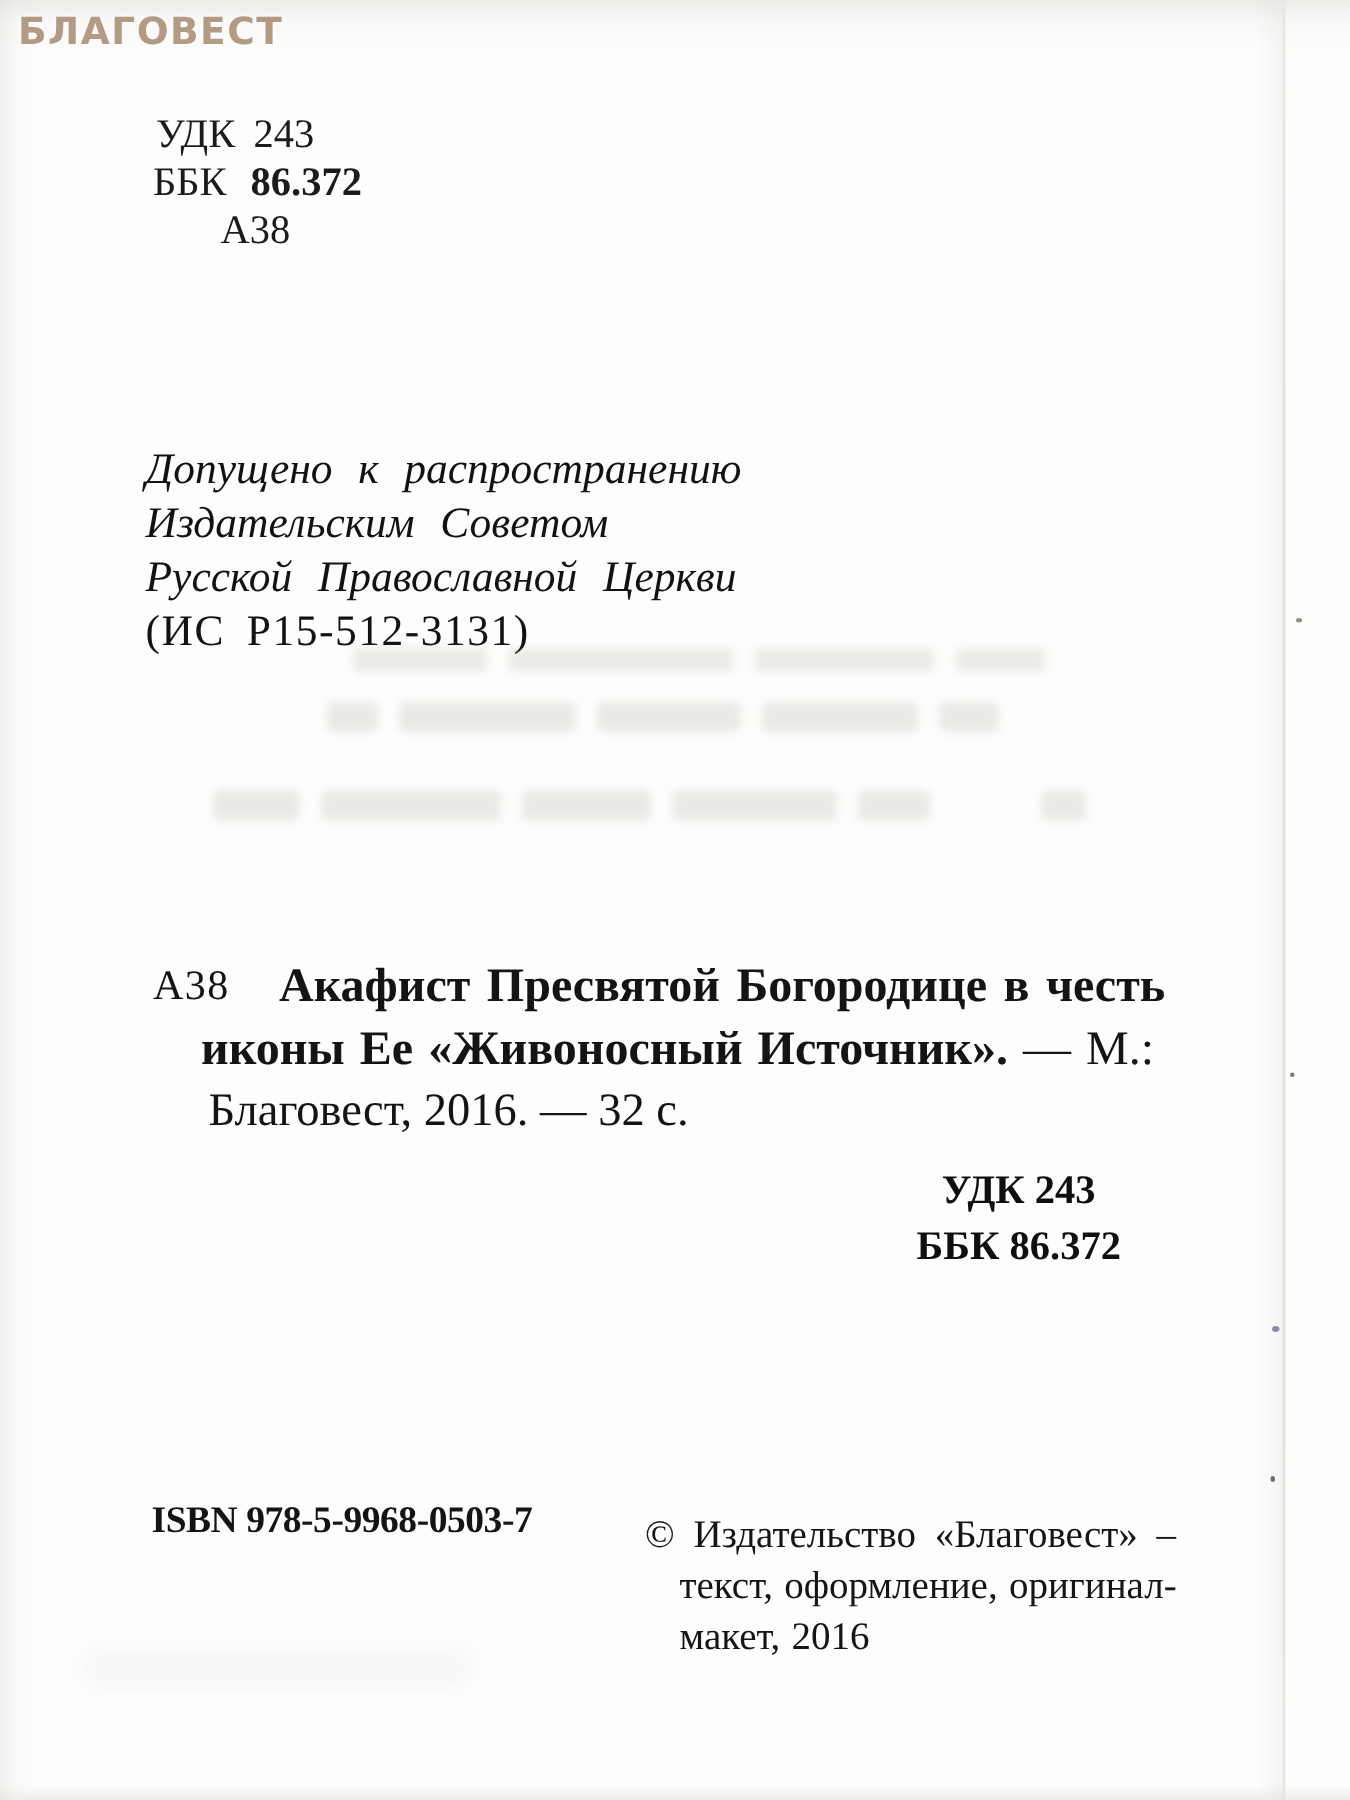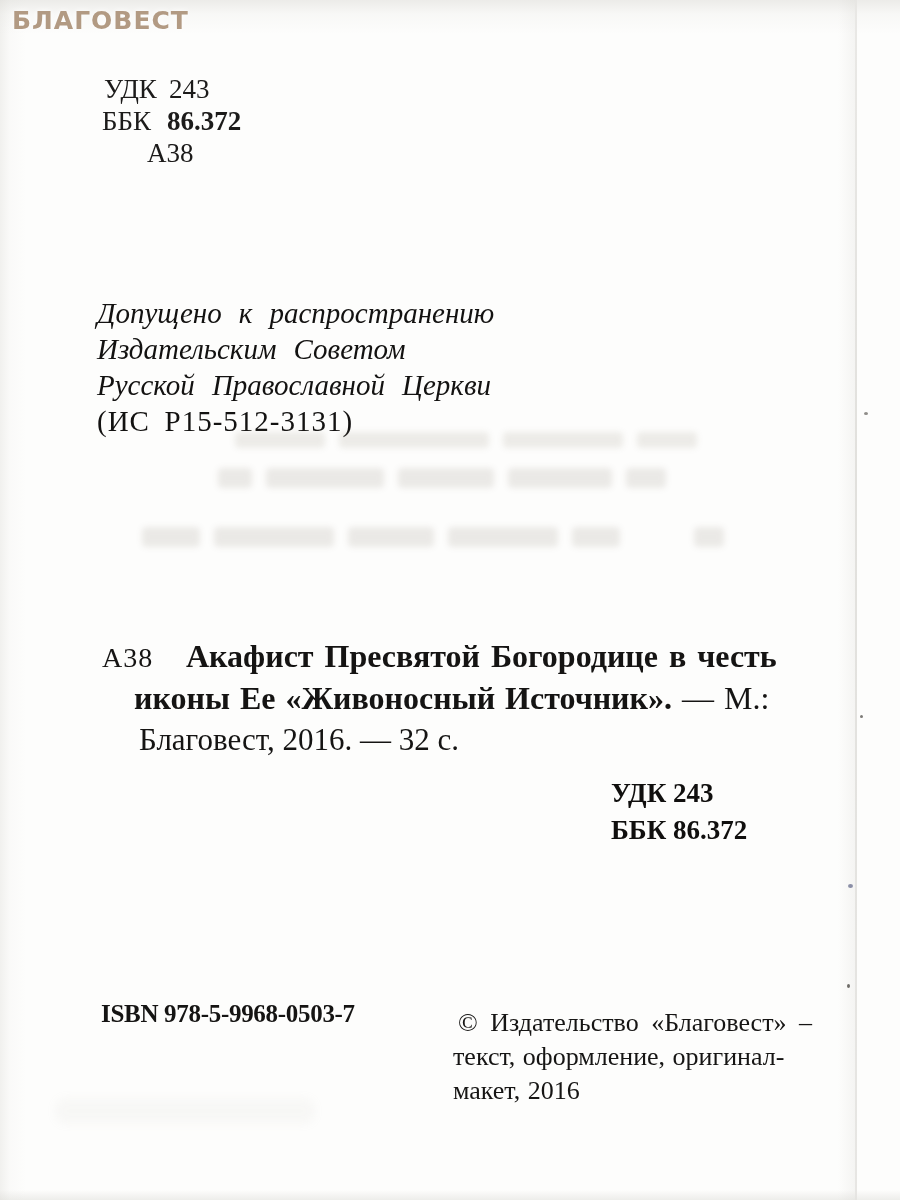--- a/index.html
+++ b/index.html
@@ -48,26 +48,26 @@
   .ghost.g1 i{height:16px;background:#97907f;}
 
   
   .entry-code{left:102px;top:644px;font-size:28px;letter-spacing:1px;}
   .entry-l1{left:186px;top:640px;font-size:32px;font-weight:bold;word-spacing:3px;}
   .entry-l2{left:134px;top:682px;font-size:32px;word-spacing:2px;}
   .entry-l2 .b{font-weight:bold;}
   .entry-l3{left:139px;top:724px;font-size:31px;text-align:right;}
 
   
-  .cls-right{left:611px;top:775px;font-size:27px;font-weight:bold;line-height:37px;color:#100f0e;}
+  .cls-right{left:611px;top:775px;font-size:27px;font-weight:bold;line-height:37px;color:#100f0e;text-align:center;}
 
   
   .isbn{left:101px;top:1001px;font-size:25px;font-weight:bold;letter-spacing:-0.3px;}
   .copyright{left:430px;top:1006px;font-size:26px;line-height:34px;color:#161514;}
-  .copyright .c1{word-spacing:6px;margin-left:28px;}
+  .copyright .c1{word-spacing:6px;}
   .copyright .ind{margin-left:23px;word-spacing:1px;}
 
   
   .seam{left:855px;top:0;width:2px;height:1200px;background:linear-gradient(180deg,#e6e5e2,#dcdbd7 40%,#e3e2df);opacity:0.85;}
   .seam-shade{left:838px;top:0;width:17px;height:1200px;background:linear-gradient(90deg,rgba(255,255,255,0),rgba(205,204,199,0.18));}
   .speck{position:absolute;border-radius:50%;}
   .sp1{left:864px;top:412px;width:4px;height:3px;background:#8f8d89;}
   .sp2{left:860px;top:715px;width:3px;height:3px;background:#7d7b77;}
   .sp3{left:848px;top:884px;width:5px;height:4px;background:#5c6285;opacity:.7;}
   .sp4{left:847px;top:984px;width:3px;height:4px;background:#6e6c68;}

